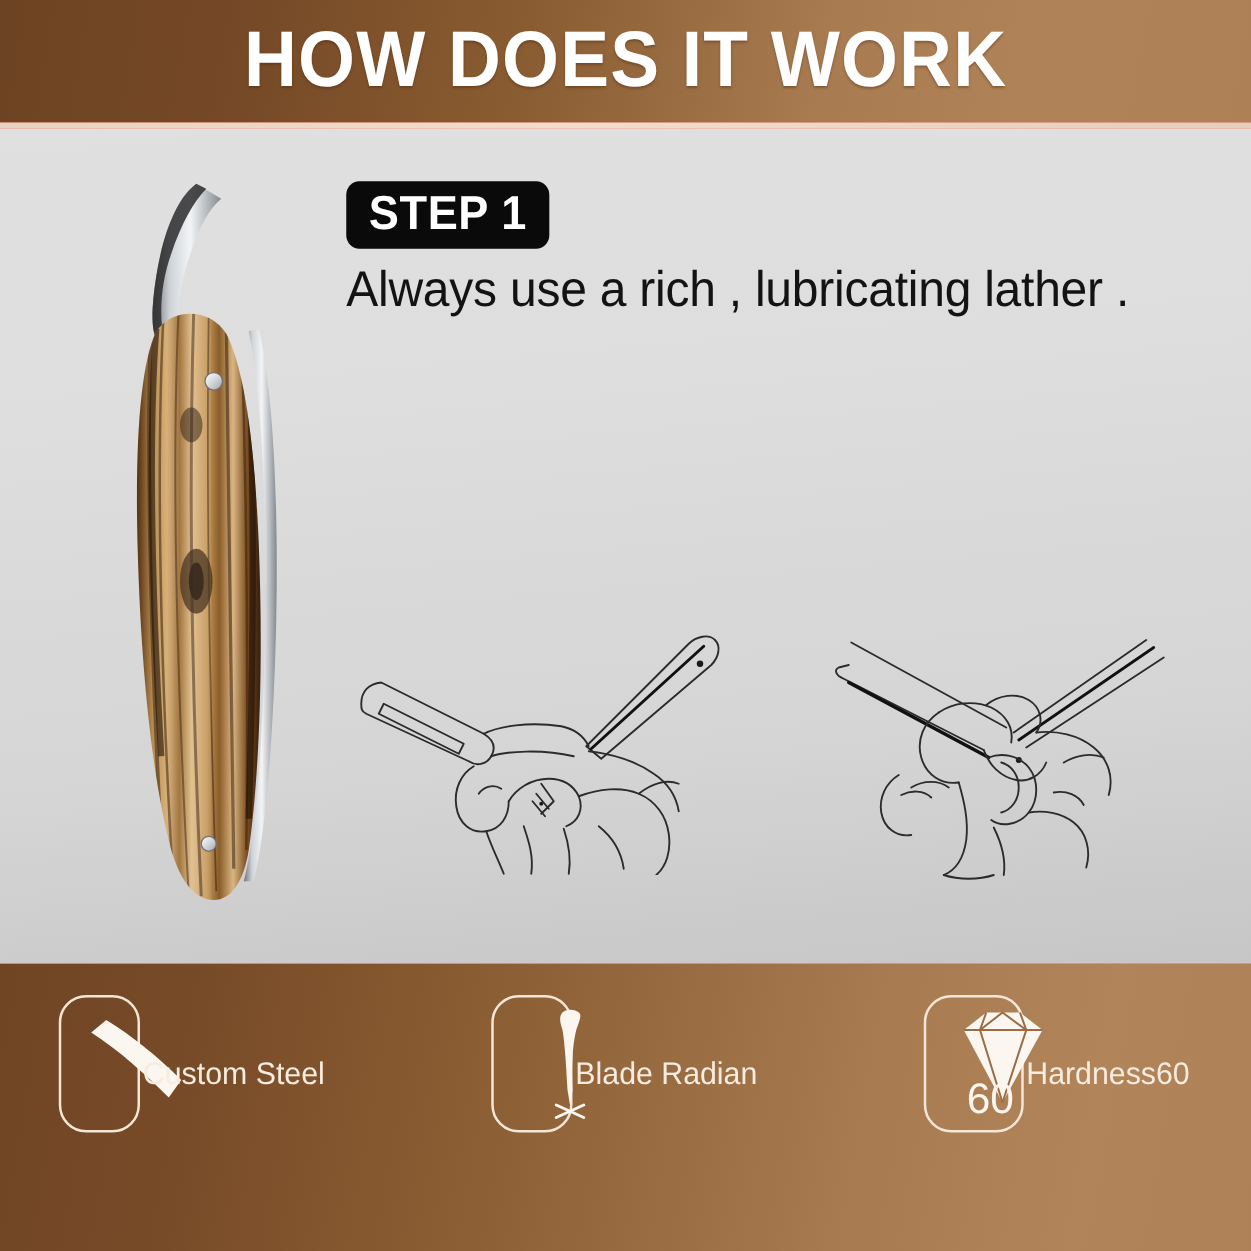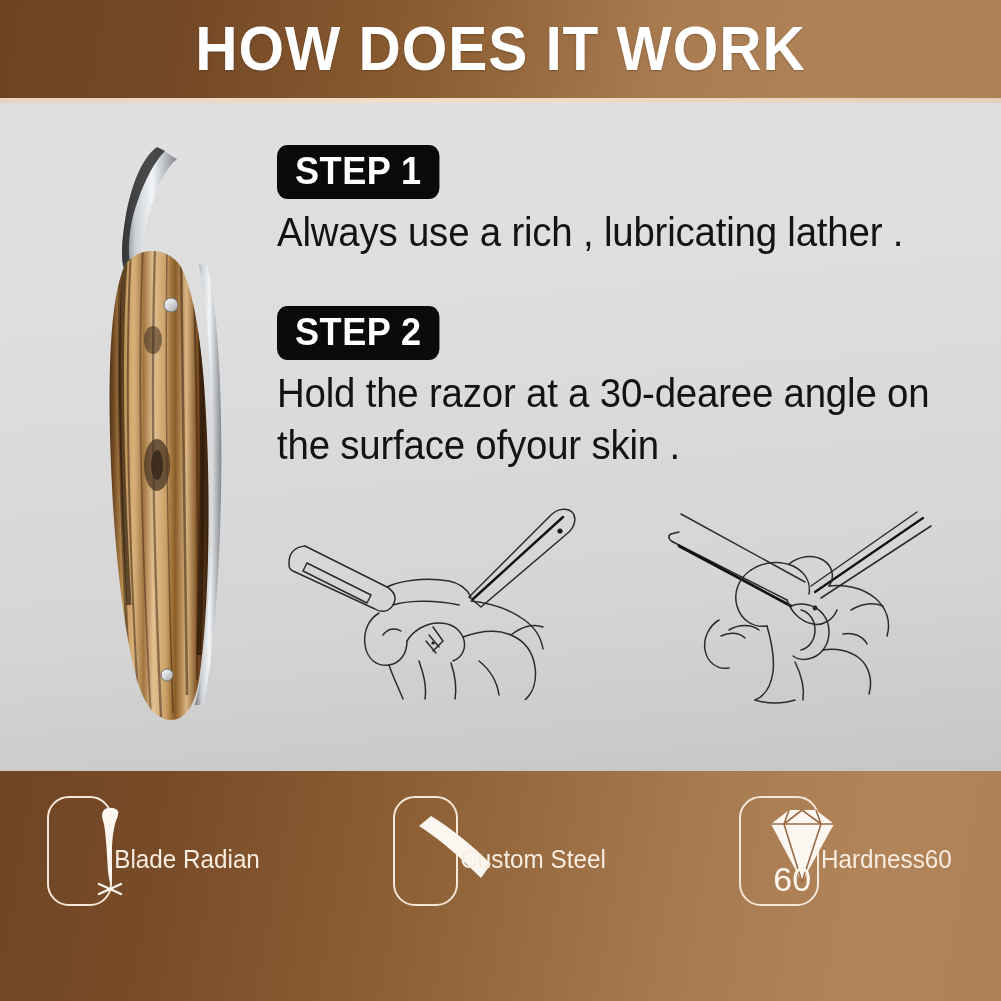--- a/index.html
+++ b/index.html
@@ -270,24 +270,20 @@
     </svg>
   </div>
 
   <div class="steps-area">
 
     <div class="step-block">
       <div class="step-badge">STEP 1</div>
       <div class="step-text">Always use a rich , lubricating lather .</div>
     </div>
 
-    <div class="step-block" style="margin-top:48px;">
-      <div class="step-badge">STEP 2</div>
-      <div class="step-text">Hold the razor at a 30-dearee angle on the surface ofyour skin .</div>
-    </div>
 
   </div>
 
   <div class="illus illus-1">
     <svg width="315" height="205" viewBox="0 0 315 205" class="icon-svg">
       <g fill="none" stroke="#2b2b2b" stroke-width="1.5" stroke-linecap="round" stroke-linejoin="round">
 
         <path d="M6 68 C6 58, 12 52, 22 51 L104 92 C112 97, 114 103, 110 110
                  C106 117, 98 118, 92 114 L10 76 C6 74, 6 72, 6 68 Z"></path>
 
@@ -358,44 +354,44 @@
         <path d="M196 120 C206 114, 218 112, 228 116"></path>
         <path d="M188 144 C198 142, 208 146, 212 154"></path>
         <path d="M140 172 C146 184, 150 196, 148 210"></path>
         <path d="M100 210 C112 214, 128 214, 140 210"></path>
       </g>
     </svg>
   </div>
 
   <div class="feature-band">
     <div class="feature-row">
+
+      <div class="feature-item">
+        <div class="feature-icon-box">
+          <svg width="123" height="105" viewBox="0 0 123 105" class="icon-svg">
+            <path d="M24 28 L36 18 C56 30, 78 48, 96 66 L86 80
+                     C68 62, 46 42, 24 28 Z" fill="#fbf6ef"></path>
+          </svg>
+        </div>
+        <div class="feature-label">Custom Steel</div>
+      </div>
 
       <div class="feature-item">
         <div class="feature-icon-box">
           <svg width="123" height="105" viewBox="0 0 123 105" class="icon-svg">
             <path d="M55 12 C58 9, 66 9, 69 13 C70 16, 68 20, 66 26
                      C63 38, 62 56, 63 74 L61 86 L59 74
                      C58 56, 57 38, 55 26 C53 20, 52 15, 55 12 Z" fill="#fbf6ef"></path>
             <g stroke="#fbf6ef" stroke-width="2.4" stroke-linecap="round">
               <path d="M50 86 L72 96"></path>
               <path d="M72 86 L50 96"></path>
             </g>
           </svg>
         </div>
         <div class="feature-label">Blade Radian</div>
-      </div>
-
-      <div class="feature-item">
-        <div class="feature-icon-box">
-          <svg width="123" height="105" viewBox="0 0 123 105" class="icon-svg">
-            <path d="M24 28 L36 18 C56 30, 78 48, 96 66 L86 80
-                     C68 62, 46 42, 24 28 Z" fill="#fbf6ef"></path>
-          </svg>
-        </div>
-        <div class="feature-label">Custom Steel</div>
       </div>
 
       <div class="feature-item">
         <div class="feature-icon-box">
           <svg width="123" height="105" viewBox="0 0 123 105" class="icon-svg">
             <path d="M30 26 L48 12 L75 12 L93 26 L61 84 Z" fill="#fbf6ef"></path>
             <g stroke="#9a6b44" stroke-width="1.6" fill="none">
               <path d="M30 26 L93 26"></path>
               <path d="M48 12 L43 26 L61 84"></path>
               <path d="M75 12 L80 26 L61 84"></path>

